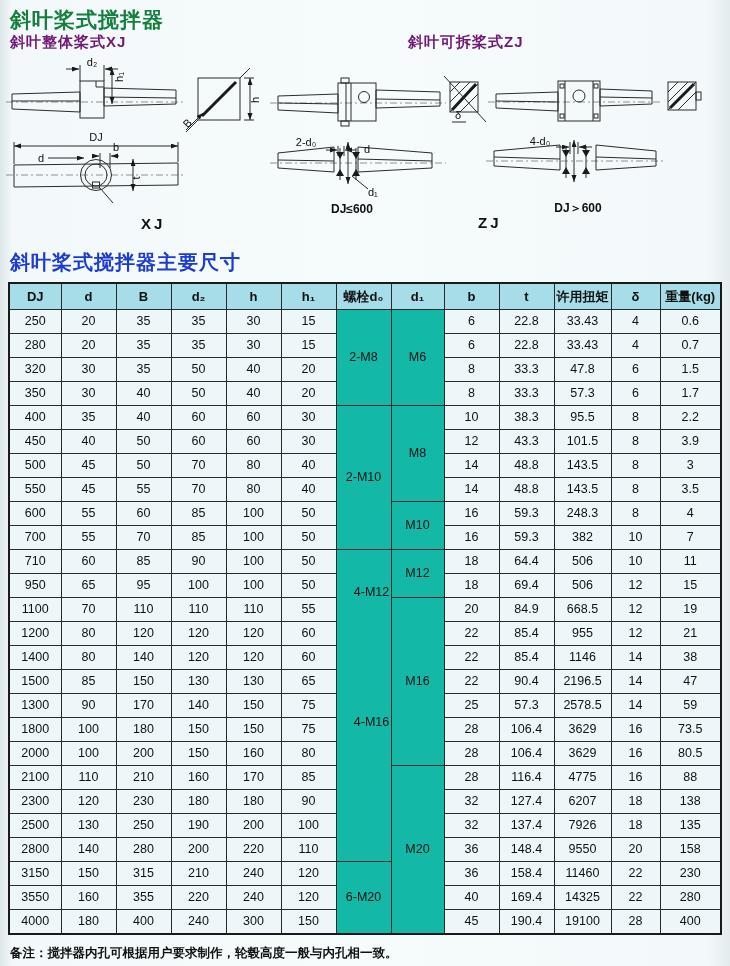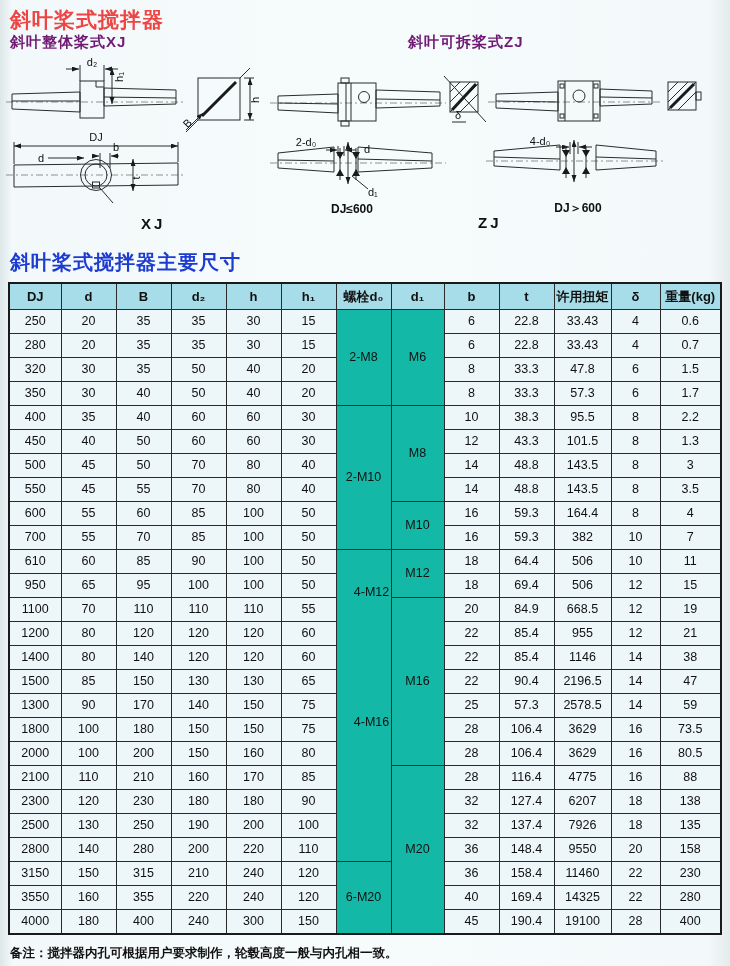--- a/index.html
+++ b/index.html
@@ -2,21 +2,21 @@
 <html><head>
 <meta charset="utf-8">
 <style>
   html,body{margin:0;padding:0;}
   body{
     width:730px;height:966px;position:relative;overflow:hidden;
     background:linear-gradient(90deg,#dde6e8 0,#f3f9fa 12px,#f6fbfc 50%,#f3f9fa 708px,#e3ebec 730px);
     font-family:"Liberation Sans",sans-serif;color:#111;
   }
   .abs{position:absolute;}
-  .page-title{left:10px;top:6px;font-size:21px;font-weight:bold;color:#ef4444;letter-spacing:1px;}
+  .page-title{left:10px;top:6px;font-size:21px;font-weight:bold;color:#15803d;letter-spacing:1px;}
   .sub-title{top:33px;font-size:15px;font-weight:bold;color:#701a75;letter-spacing:1px;}
   #sub-xj{left:10px;} #sub-zj{left:408px;}
   .section-title{left:10px;top:249px;font-size:20px;font-weight:bold;color:#1c3bd1;letter-spacing:1px;}
   #diagrams{left:0;top:56px;width:730px;height:180px;}
   #diagrams .ln{stroke:#2b2b2b;stroke-width:1;fill:none;}
   #diagrams .thick{stroke:#1a1a1a;stroke-width:3;fill:none;}
   #diagrams .cl{stroke:#777;stroke-width:0.8;fill:none;stroke-dasharray:7 3 2 3;}
   #diagrams text{font-family:"Liberation Sans",sans-serif;font-size:11px;fill:#101010;}
   #diagrams .cap{font-size:15px;font-weight:bold;letter-spacing:3px;}
   #diagrams .cond{font-size:12px;font-weight:bold;}
@@ -283,21 +283,21 @@
           <td>450</td>
           <td>40</td>
           <td>50</td>
           <td>60</td>
           <td>60</td>
           <td>30</td>
           <td>12</td>
           <td>43.3</td>
           <td>101.5</td>
           <td>8</td>
-          <td>1.3</td>
+          <td>3.9</td>
         </tr>
         <tr>
           <td>500</td>
           <td>45</td>
           <td>50</td>
           <td>70</td>
           <td>80</td>
           <td>40</td>
           <td>14</td>
           <td>48.8</td>
@@ -321,39 +321,39 @@
         <tr>
           <td>600</td>
           <td>55</td>
           <td>60</td>
           <td>85</td>
           <td>100</td>
           <td>50</td>
           <td rowspan="2" class="grp">M10</td>
           <td>16</td>
           <td>59.3</td>
-          <td>164.4</td>
+          <td>248.3</td>
           <td>8</td>
           <td>4</td>
         </tr>
         <tr>
           <td>700</td>
           <td>55</td>
           <td>70</td>
           <td>85</td>
           <td>100</td>
           <td>50</td>
           <td>16</td>
           <td>59.3</td>
           <td>382</td>
           <td>10</td>
           <td>7</td>
         </tr>
         <tr>
-          <td>610</td>
+          <td>710</td>
           <td>60</td>
           <td>85</td>
           <td>90</td>
           <td>100</td>
           <td>50</td>
           <td rowspan="13" class="grp dual">
             <span class="l1">4-M12</span>
             <span class="l2">4-M16</span>
           </td>
           <td rowspan="2" class="grp">M12</td>

